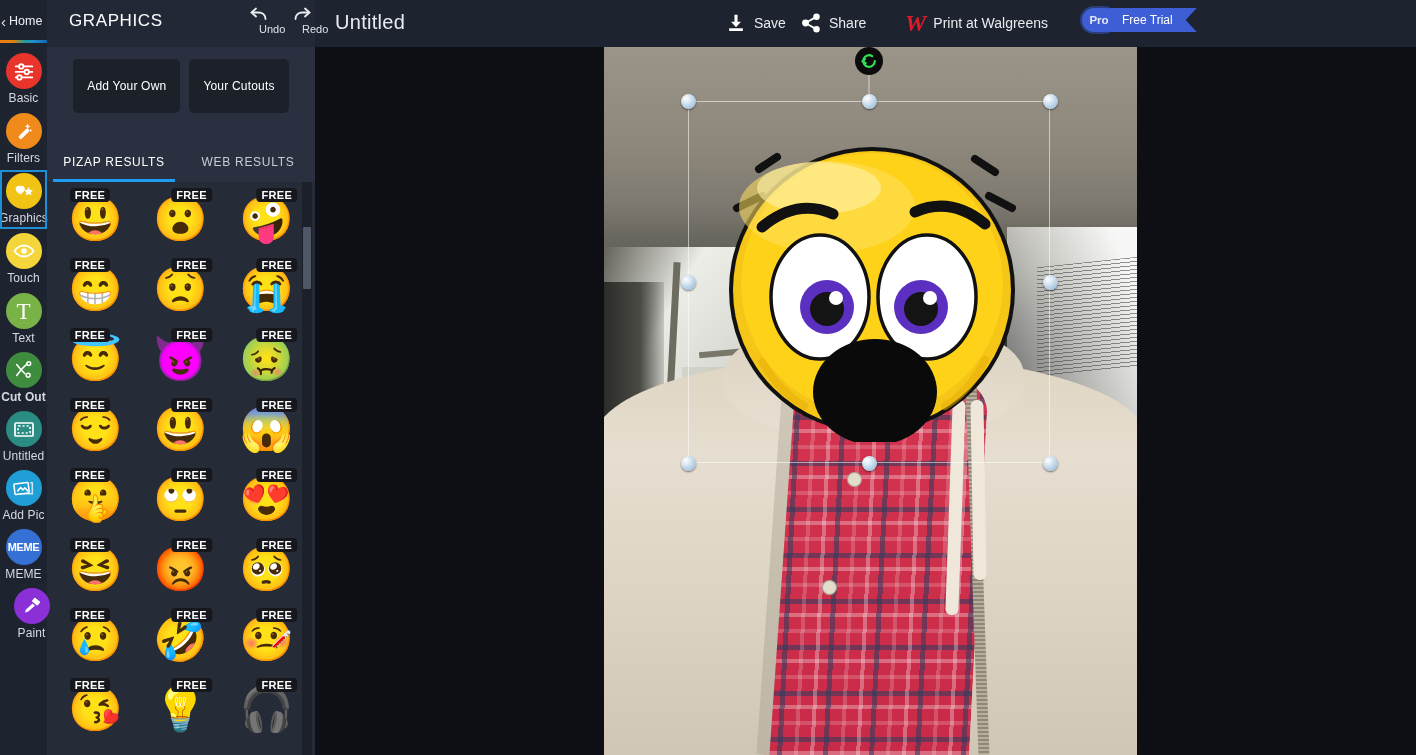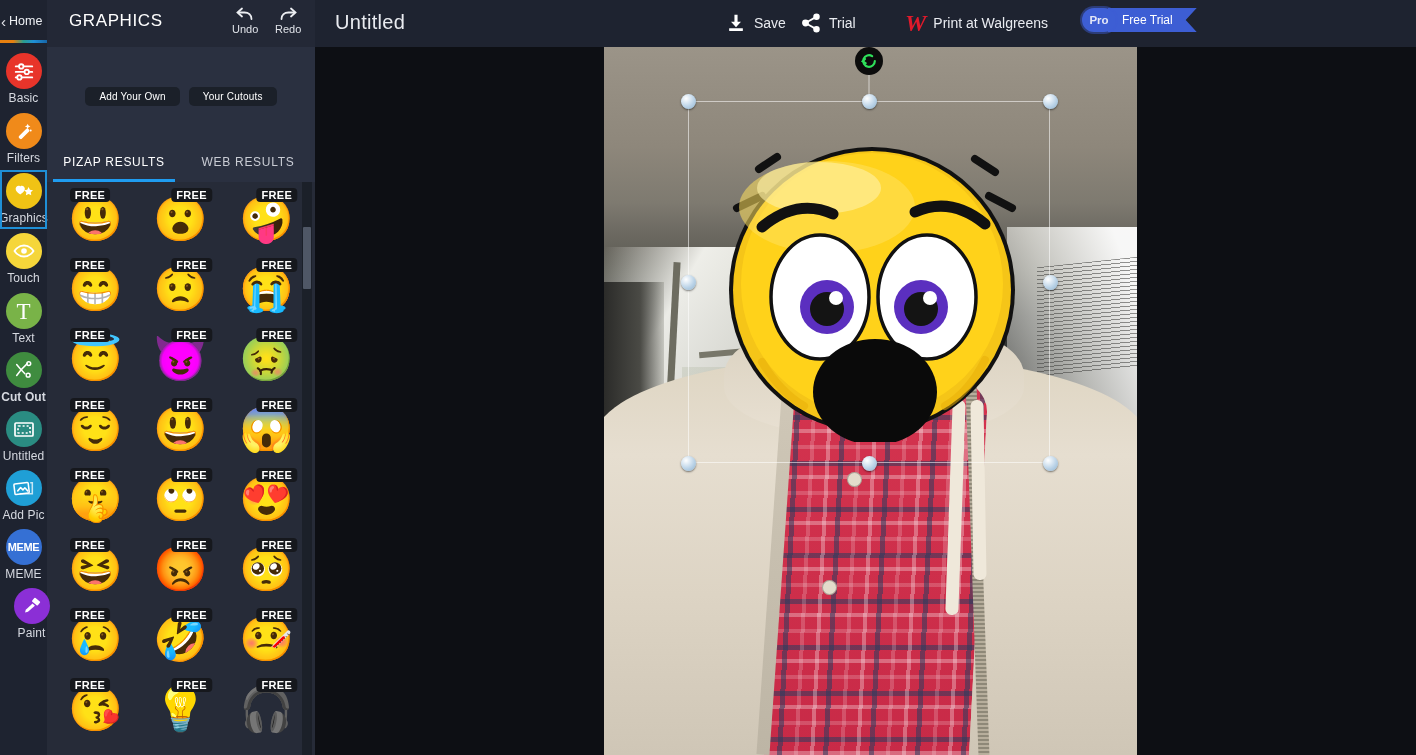--- a/index.html
+++ b/index.html
@@ -51,32 +51,32 @@
     background: #232836;
     display: flex; align-items: center;
   }
   #panel-title {
     position: absolute; left: 22px; top: 11px;
     font-size: 17px; color: #ffffff; letter-spacing: .6px; font-weight: 400;
   }
   .undo-redo { position: absolute; top: 4px; display: flex; flex-direction: column; align-items: center; cursor: pointer; }
   #undo-btn { left: 185px; }
   #redo-btn { left: 228px; }
-  .ur-label { font-size: 11px; color: #dfe2e8; margin-top: -1px; }
+  .ur-label { font-size: 11px; color: #dfe2e8; margin-top: -1px; margin-left: 27px; }
 
   #panel-body { position: absolute; top: 47px; left: 0; width: 268px; height: 708px; background: #2a3040; }
 
   #btn-row {
     position: absolute; top: 12px; left: 0; width: 268px;
     display: flex; justify-content: center; gap: 9px;
   }
   .pill-btn {
     background: #1b2029; color: #ffffff; border: none; border-radius: 5px;
-    font-size: 10px; font-family: "Liberation Sans", sans-serif;
-    padding: 4px 14px; cursor: pointer; letter-spacing: .2px; margin-top: 28px;
+    font-size: 12px; font-family: "Liberation Sans", sans-serif;
+    padding: 20px 14px; cursor: pointer; letter-spacing: .2px;
   }
 
   #search-wrap {
     position: absolute; top: 56px; left: 14px; width: 240px; height: 30px;
     background: #ffffff; border-radius: 3px;
     display: flex; align-items: center;
   }
   #search-icon { margin-left: 8px; display:flex; }
   #search-input {
     flex: 1; border: none; outline: none; background: transparent;
@@ -577,21 +577,21 @@
     </div>
 
     <div class="tb-action" id="act-share">
       <svg width="22" height="22" viewBox="0 0 24 24" fill="none" stroke="#ffffff" stroke-width="1.9">
         <circle cx="18" cy="5.2" r="2.6" fill="#fff"></circle>
           <circle cx="18" cy="18.8" r="2.6" fill="#fff"></circle>
         <circle cx="6" cy="12" r="2.8" fill="#fff"></circle>
         <line x1="8.3" y1="10.6" x2="15.8" y2="6.4"></line>
           <line x1="8.3" y1="13.4" x2="15.8" y2="17.6"></line>
       </svg>
-      <span class="lbl">Trial</span>
+      <span class="lbl">Share</span>
     </div>
 
     <div class="tb-action" id="act-walgreens">
       <span style="font-family:'Liberation Serif',serif;font-style:italic;font-weight:bold;font-size:24px;color:#e01a2b;line-height:1;">W</span>
       <span class="lbl">Print at Walgreens</span>
     </div>
 
     <div id="pro-badge">
       <div id="pro-bubble">Pro</div>
       <div id="pro-ribbon">Free Trial</div>

